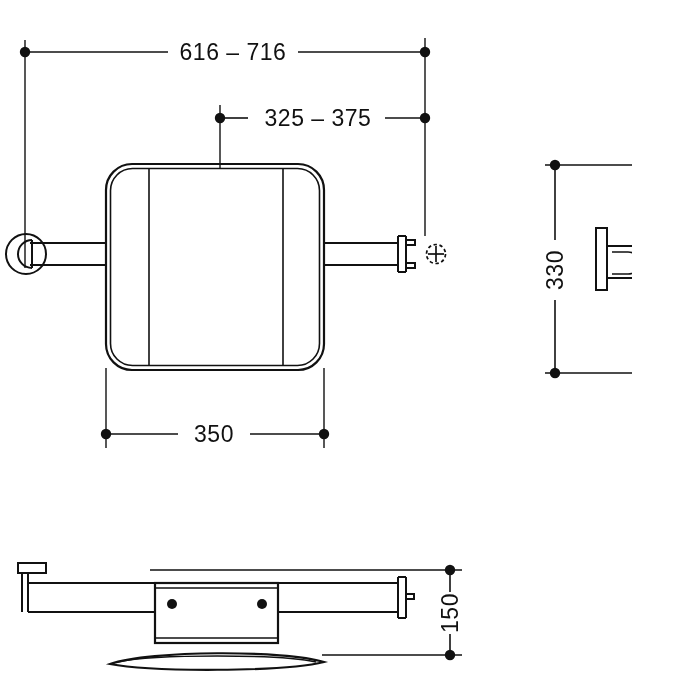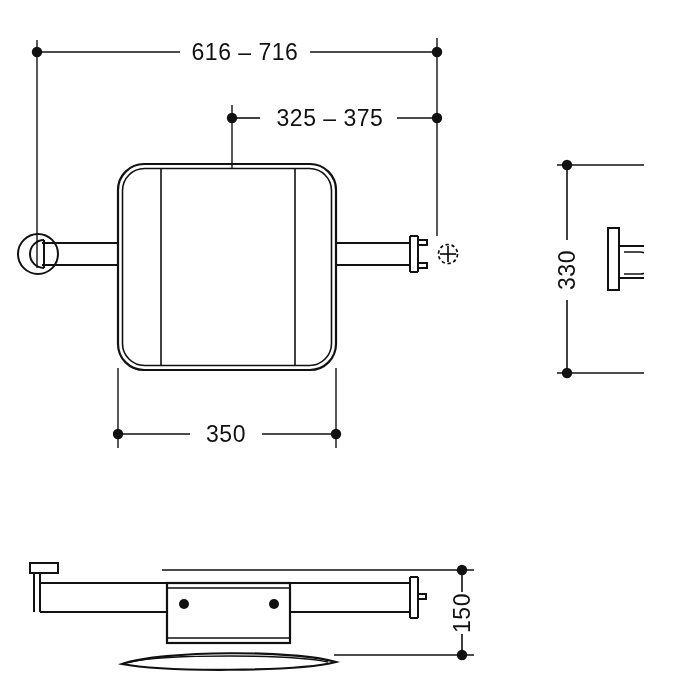--- a/index.html
+++ b/index.html
@@ -9,21 +9,20 @@
   }
   body {
     font-family: "Liberation Sans", sans-serif;
   }
   #drawing-root {
     position: relative;
     width: 632px;
     height: 700px;
     background: #ffffff;
     overflow: hidden;
-    padding-left: 12px;
   }
   #drawing-root svg {
     display: block;
   }
   .dim-text {
     font-family: "Liberation Sans", sans-serif;
     font-size: 23px;
     fill: #111111;
     letter-spacing: 0.5px;
   }

